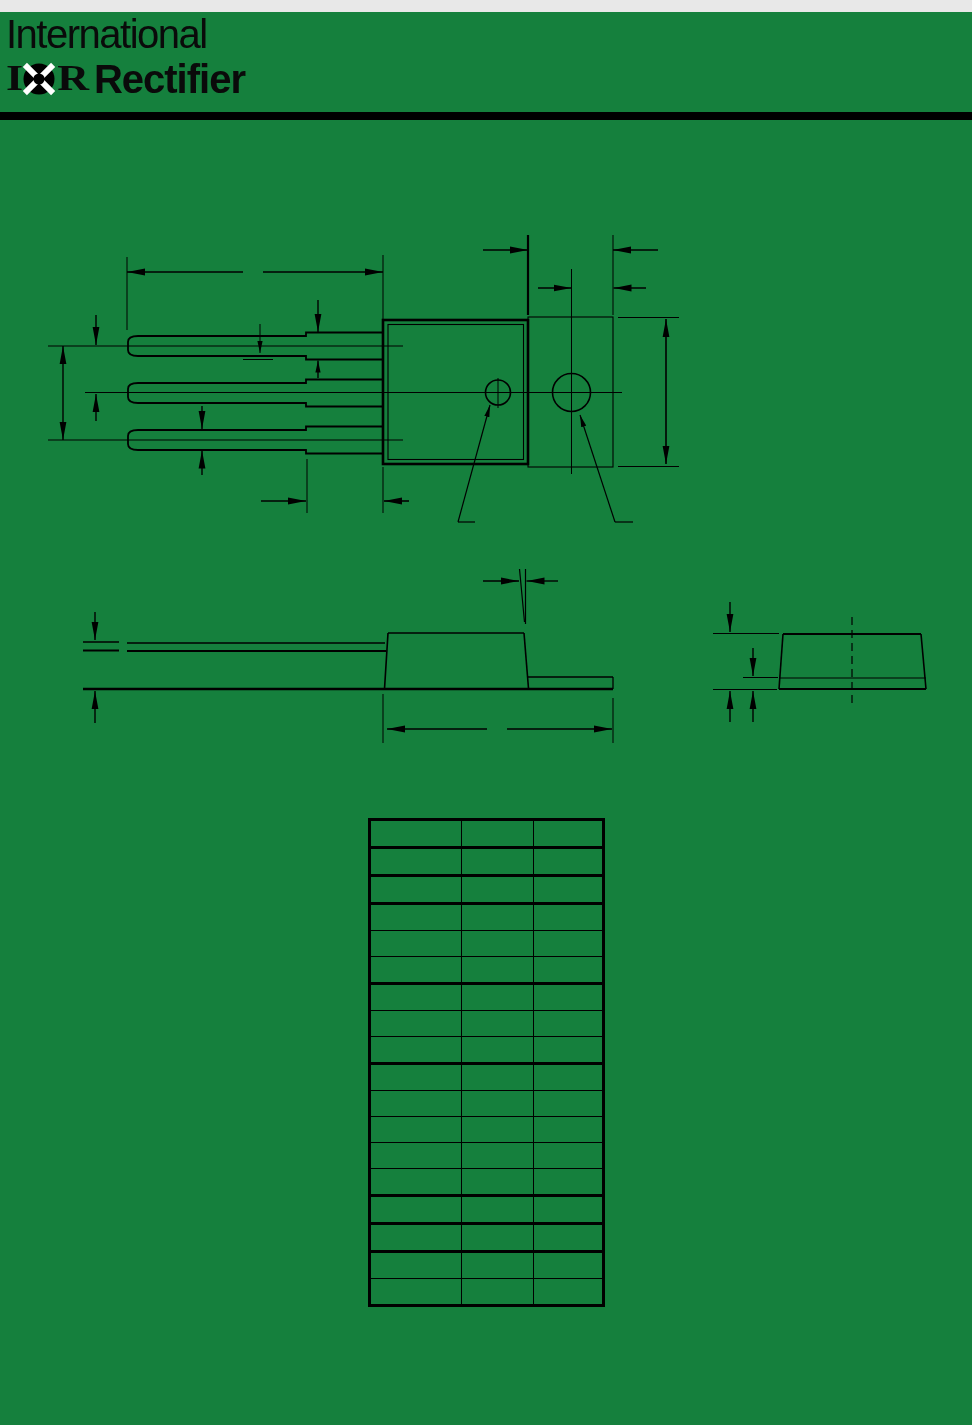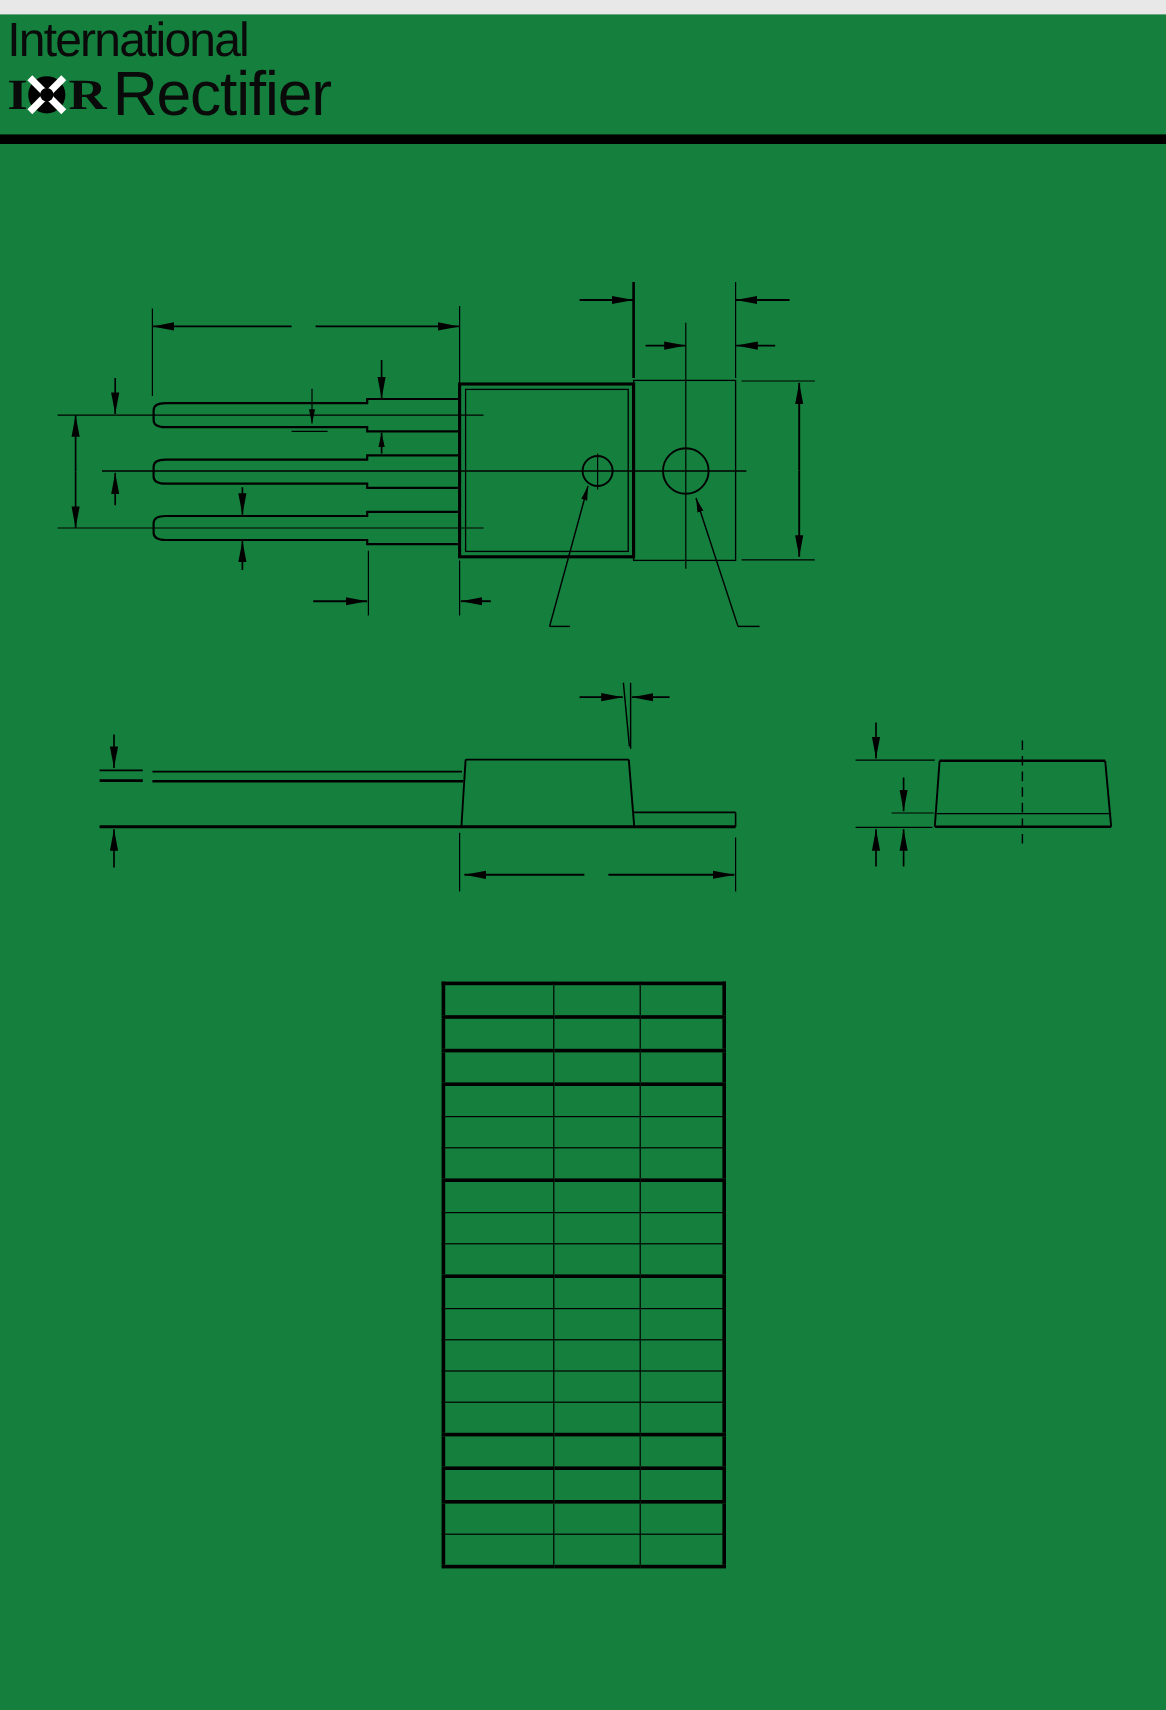--- a/index.html
+++ b/index.html
@@ -17,21 +17,21 @@
     font-size:40px;line-height:40px;font-weight:400;letter-spacing:-1.5px;
   }
   .brand-line2{display:flex;align-items:center;margin-top:6px;height:38px;}
   .brand-mark{
     display:flex;align-items:center;
     font-family:"Liberation Serif", serif;font-weight:700;font-size:44px;line-height:36px;
     letter-spacing:-2px;
   }
   .brand-mark .mk{transform:scaleY(0.82);display:inline-block;}
   .brand-mark svg{margin:0 1px;}
-  .brand-word2{font-size:52px;font-weight:400;letter-spacing:-1px;margin-left:7px;}
+  .brand-word2{font-size:40px;font-weight:700;letter-spacing:-1px;margin-left:7px;}
   
   .rule{position:absolute;left:0;width:972px;background:#000;}
   .rule.top{top:100px;height:8px;}
   .rule.bottom{top:1415px;height:10px;}
   
   svg.drawing{position:absolute;left:0;top:0;}
   .ln{stroke:#000;fill:none;}
   
   table.dimtable{
     position:absolute;left:368px;top:806px;

